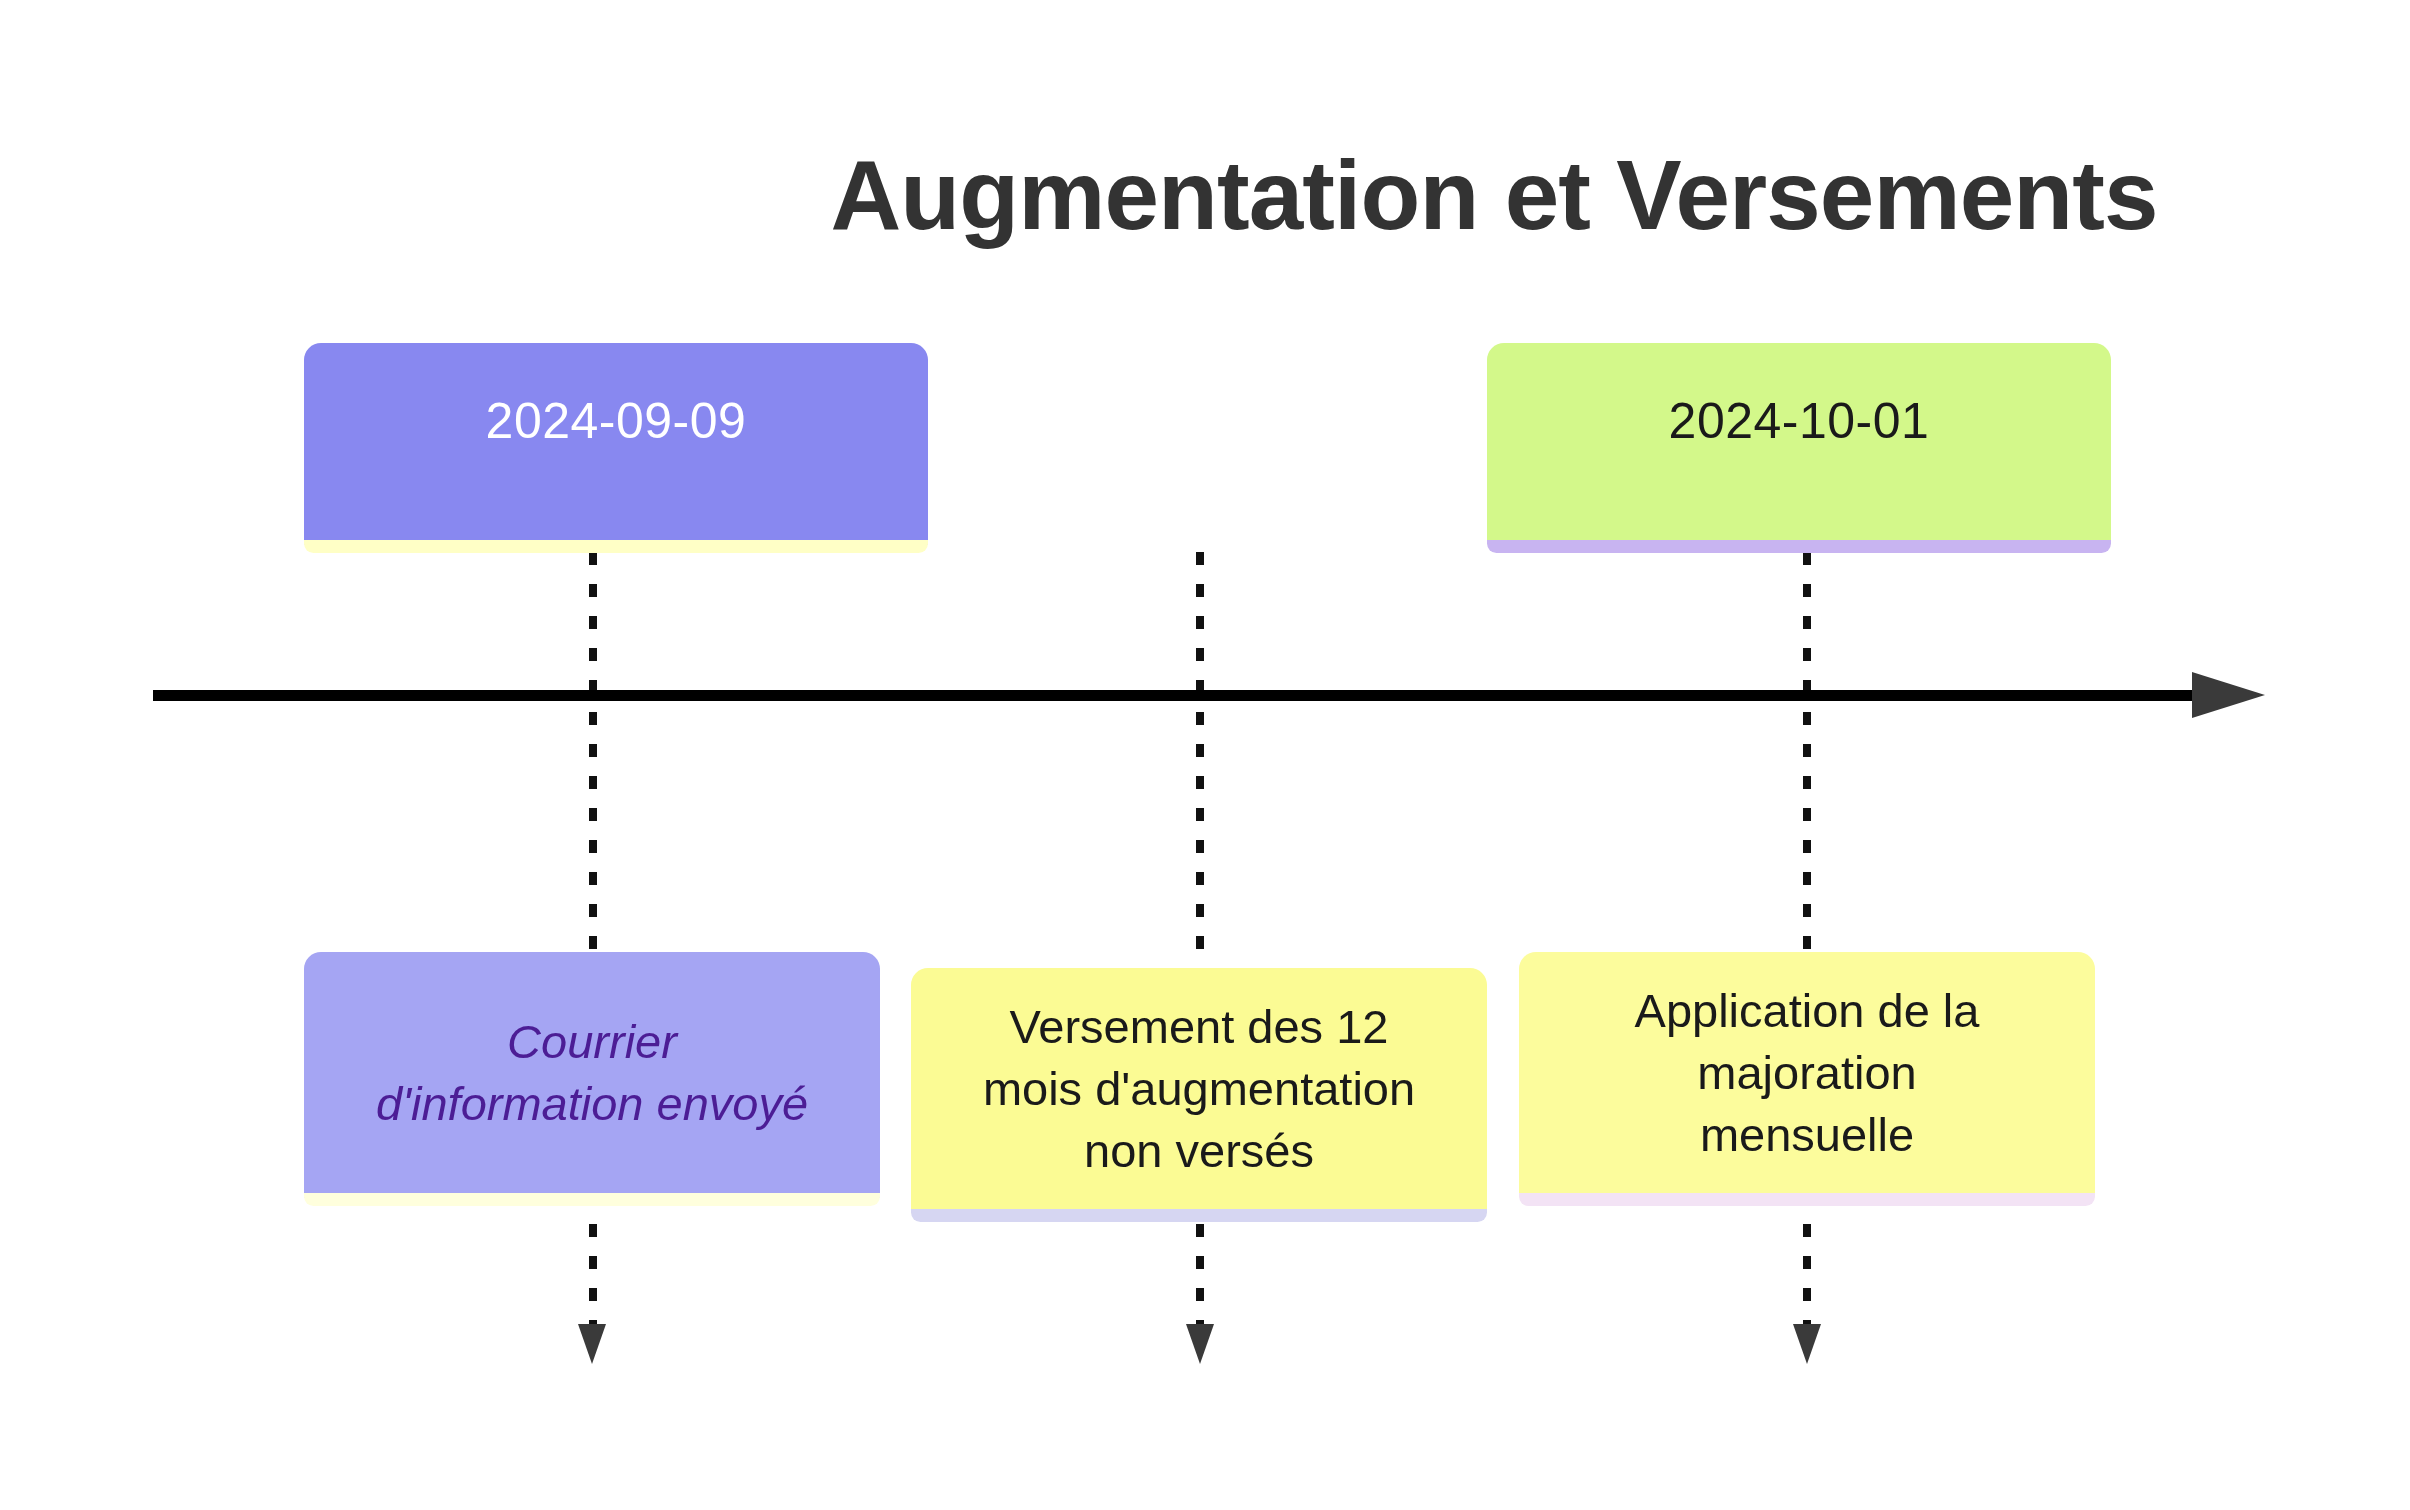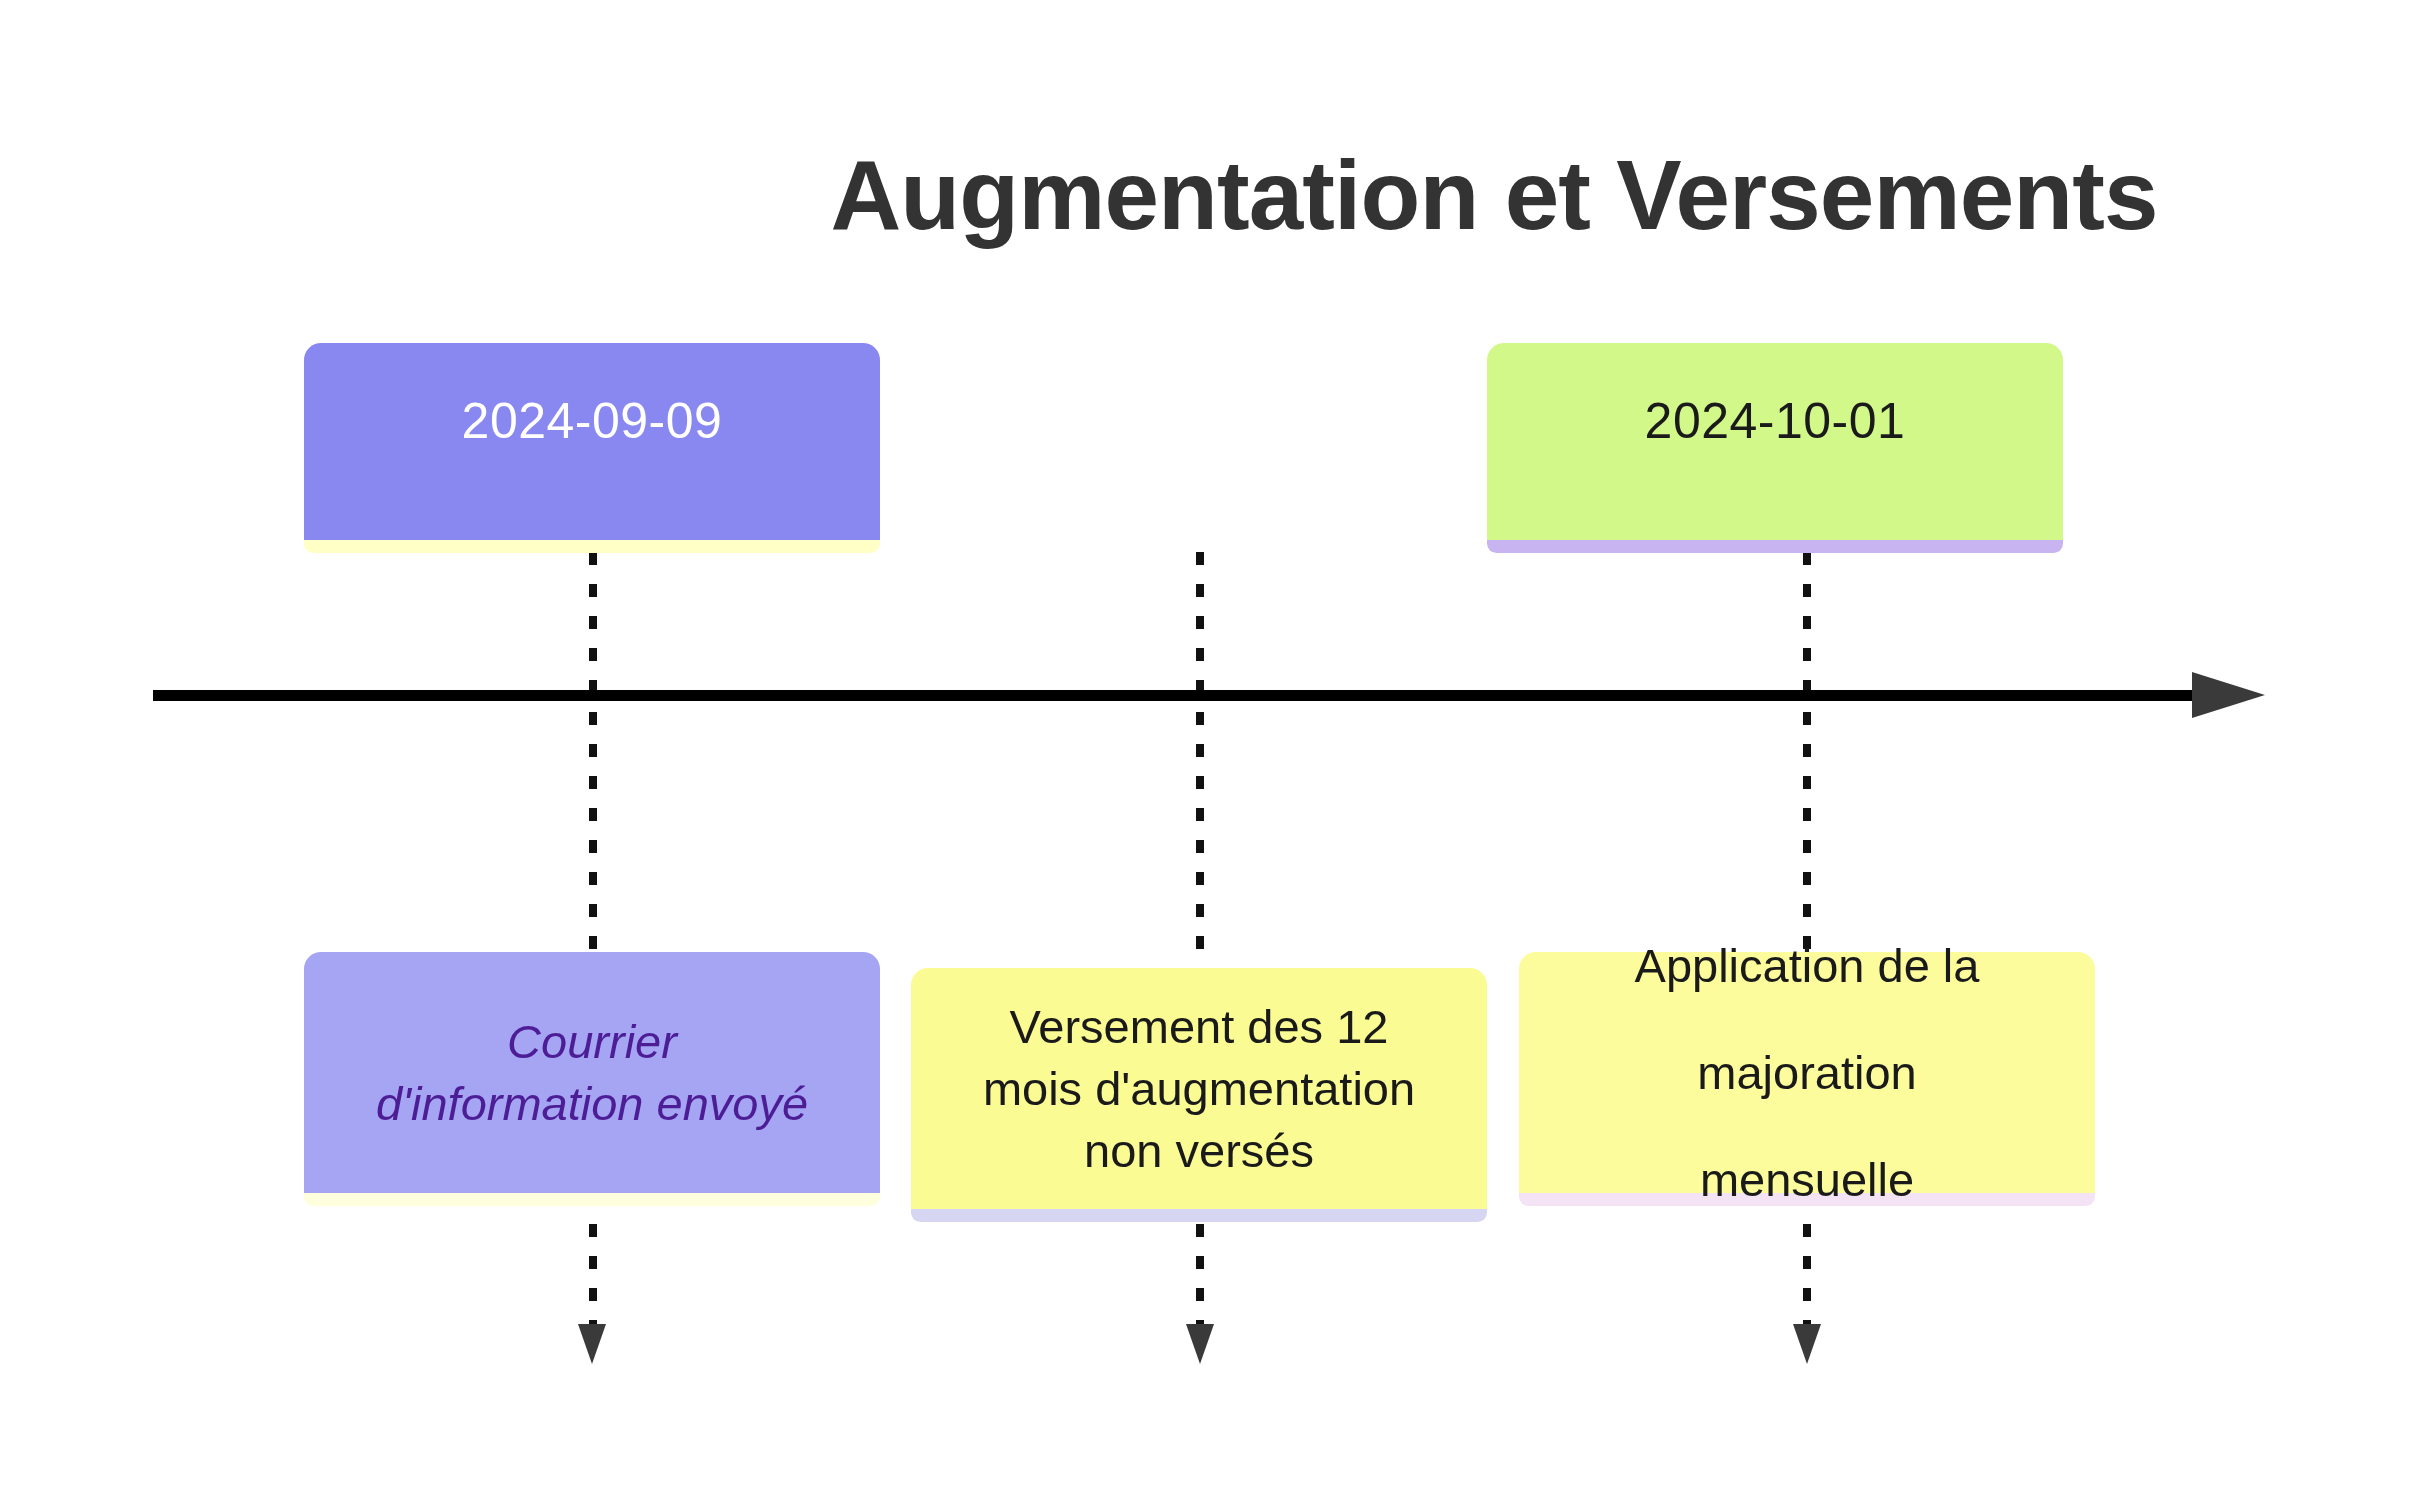--- a/index.html
+++ b/index.html
@@ -6,21 +6,21 @@
   .canvas{
     position:relative;width:2411px;height:1510px;background:#ffffff;overflow:hidden;
     font-family:"Liberation Sans", sans-serif;
     padding-left:48px;
   }
   .title{
     position:absolute;left:1494px;top:139px;transform:translateX(-50%);
     margin:0;font-size:98px;font-weight:bold;letter-spacing:-0.9px;white-space:nowrap;
   }
   .date-box{
-    position:absolute;top:343px;width:576px;height:197px;box-sizing:content-box;
+    position:absolute;top:343px;width:624px;height:197px;box-sizing:content-box;
     background:var(--fill,#ccc);
     border-bottom:13px solid var(--strip,#eee);
     border-radius:17px 17px 9.4px 9.4px;
     display:flex;align-items:center;justify-content:center;
     padding-bottom:0;z-index:2;
   }
   .date-box .date-label{
     font-size:50px;transform:translateY(-21px);letter-spacing:0.5px;
   }
   .desc-box{
@@ -80,20 +80,20 @@
   <div class="desc-box" style="left: 304px; --fill: #a5a5f3; --strip: #ffffdd; color: #4c1d95; font-style: italic;">
     <span class="line">Courrier</span>
     <span class="line">d'information envoyé</span>
 
   </div>
   <div class="desc-box" style="left: 911px; --fill: #fbfb94; --strip: #d6d6f2; color: rgb(26, 26, 26); margin-top: 16px;">
     <span class="line">Versement des 12</span>
     <span class="line">mois d'augmentation</span>
     <span class="line">non versés</span>
   </div>
-  <div class="desc-box" style="left: 1519px; --fill: #fcfc9c; --strip: #f3e3f5; color: rgb(26, 26, 26); gap: 45px;">
+  <div class="desc-box" style="left: 1519px; --fill: #fcfc9c; --strip: #f3e3f5; color: rgb(26, 26, 26);">
     <span class="line">Application de la</span>
     <span class="line">majoration</span>
     <span class="line">mensuelle</span>
   </div>
 
 </div>
 
 
 </body></html>

